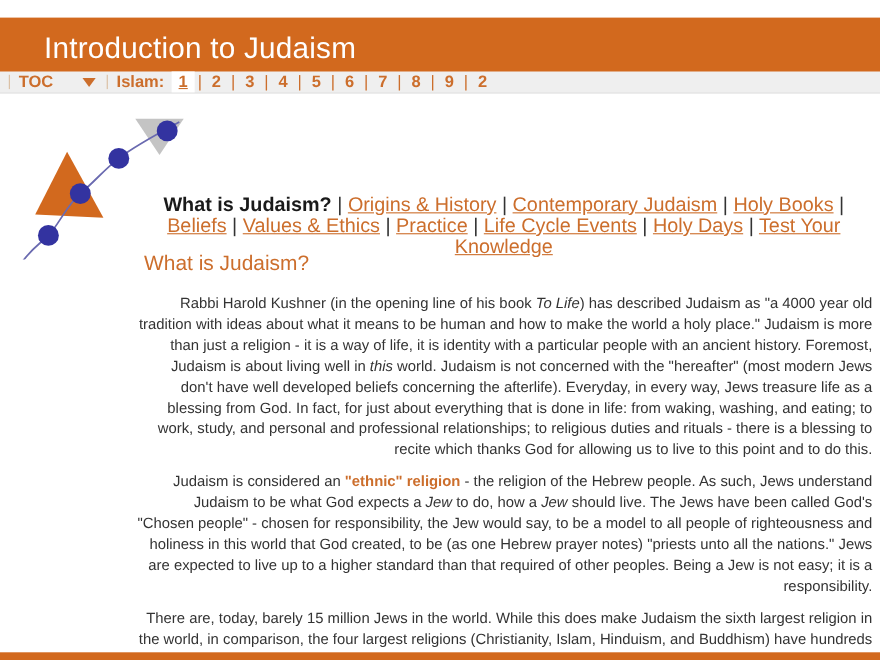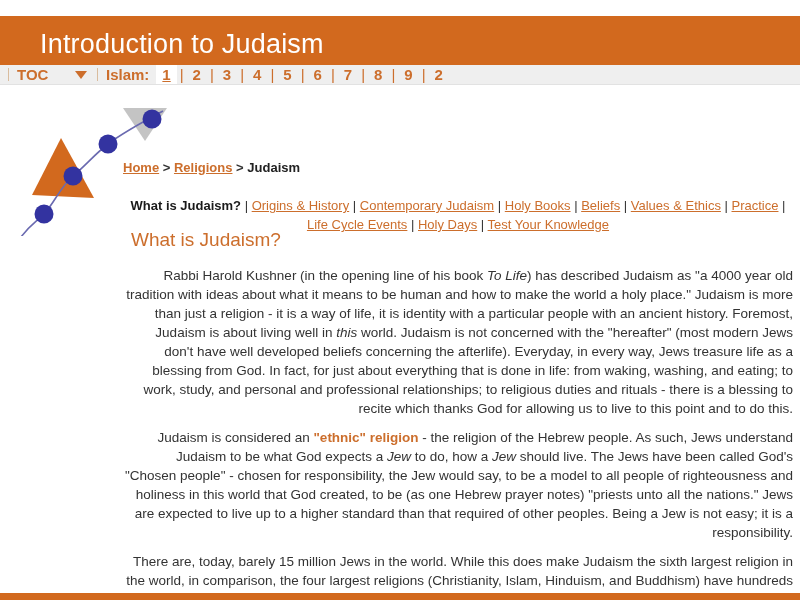--- a/index.html
+++ b/index.html
@@ -32,22 +32,22 @@
   
   .logo{position:absolute;left:15px;top:96px;width:160px;height:140px;}
 
   
   .breadcrumb{position:absolute;left:123px;top:160px;font-size:13px;font-weight:bold;color:#333;}
   .breadcrumb a{color:var(--accent);text-decoration:underline;cursor:pointer;}
   .bc-sep{color:#333;}
   .bc-current{color:#222;}
 
   
-  .section-nav{position:absolute;left:123px;top:196px;width:670px;text-align:center;
-    font-size:13px;line-height:19px;color:#333;}
+  .section-nav{position:absolute;left:123px;top:177px;width:670px;text-align:center;
+    font-size:18px;line-height:19px;color:#333;}
   .section-nav a{color:var(--accent);text-decoration:underline;cursor:pointer;}
   .nav-current{font-weight:bold;color:#1a1a1a;}
   .nav-sep{color:#333;}
 
   
   .page-heading{position:absolute;left:131px;top:229px;font-size:19px;font-weight:400;color:var(--accent);}
   .article{position:absolute;left:123px;top:256px;width:670px;font-size:13.5px;
     line-height:19px;color:var(--body-text);}
   .article p{margin:10px 0 9px 0;text-align:right;}
   .accent-text{color:var(--accent);font-weight:bold;}
@@ -98,21 +98,20 @@
   <svg class="logo" viewBox="0 0 160 140" aria-hidden="true">
     <polygon points="108,12 152,12 130,45" fill="var(--tri-gray)"></polygon>
     <polygon points="46,42 17,99 79,102" fill="var(--header-bg)"></polygon>
     <path d="M 6 141 C 16 128, 20 127, 29 118 C 38 109, 46 90, 58 80 C 70 70, 80 58, 93 48 C 106 38, 122 29, 148 15" fill="none" stroke="var(--line-blue)" stroke-width="1.6"></path>
     <circle cx="137" cy="23" r="9.5" fill="var(--dot-blue)"></circle>
     <circle cx="93" cy="48" r="9.5" fill="var(--dot-blue)"></circle>
     <circle cx="58" cy="80" r="9.5" fill="var(--dot-blue)"></circle>
     <circle cx="29" cy="118" r="9.5" fill="var(--dot-blue)"></circle>
   </svg>
 
-  <div class="breadcrumb"><a>Home</a><span class="bc-sep"> &gt; </span><a>Religions</a><span class="bc-sep"> &gt; </span><span class="bc-current">Judaism</span></div>
 
   <p class="section-nav"><span class="nav-current">What is Judaism?</span><span class="nav-sep"> | </span><a>Origins &amp; History</a><span class="nav-sep"> | </span><a>Contemporary Judaism</a><span class="nav-sep"> | </span><a>Holy Books</a><span class="nav-sep"> | </span><a>Beliefs</a><span class="nav-sep"> | </span><a>Values &amp; Ethics</a><span class="nav-sep"> | </span><a>Practice</a><span class="nav-sep"> | </span><a>Life Cycle Events</a><span class="nav-sep"> | </span><a>Holy Days</a><span class="nav-sep"> | </span><a>Test Your Knowledge</a></p>
 
   <h2 class="page-heading">What is Judaism?</h2>
 
   <div class="article">
       <p><span>Rabbi Harold Kushner (in the opening line of his book </span><i>To Life</i><span>) has described Judaism as "a 4000 year old tradition with ideas about what it means to be human and how to make the world a holy place." Judaism is more than just a religion - it is a way of life, it is identity with a particular people with an ancient history. Foremost, Judaism is about living well in </span><i>this</i><span> world. Judaism is not concerned with the "hereafter" (most modern Jews don't have well developed beliefs concerning the afterlife). Everyday, in every way, Jews treasure life as a blessing from God. In fact, for just about everything that is done in life: from waking, washing, and eating; to work, study, and personal and professional relationships; to religious duties and rituals - there is a blessing to recite which thanks God for allowing us to live to this point and to do this.</span></p>
       <p><span>Judaism is considered an </span><b class="accent-text">"ethnic" religion</b><span> - the religion of the Hebrew people. As such, Jews understand Judaism to be what God expects a </span><i>Jew</i><span> to do, how a </span><i>Jew</i><span> should live. The Jews have been called God's "Chosen people" - chosen for responsibility, the Jew would say, to be a model to all people of righteousness and holiness in this world that God created, to be (as one Hebrew prayer notes) "priests unto all the nations." Jews are expected to live up to a higher standard than that required of other peoples. Being a Jew is not easy; it is a responsibility.</span></p>
       <p><span>There are, today, barely 15 million Jews in the world. While this does make Judaism the sixth largest religion in the world, in comparison, the four largest religions (Christianity, Islam, Hinduism, and Buddhism) have hundreds of millions and even over a billion followers each. There may be relatively few Jews in the world but Judaism is one of the oldest continuously existing religions in the world. This is not to say it has not gone through many changes over the millennia. Any religion that does not change is bound to die out. Despite the many threats to Jewish survival, even the 20th century Holocaust (which destroyed nearly half the world's Jewish population of its day), Judaism has always held on, struggled back, and survived. After all, it </span></p>
     </div>

